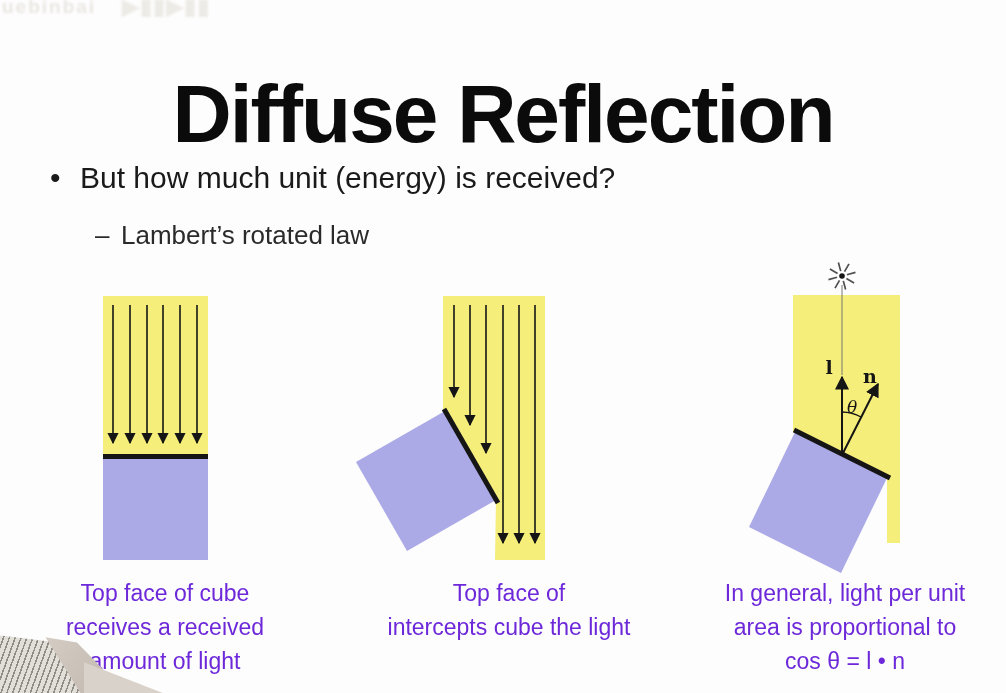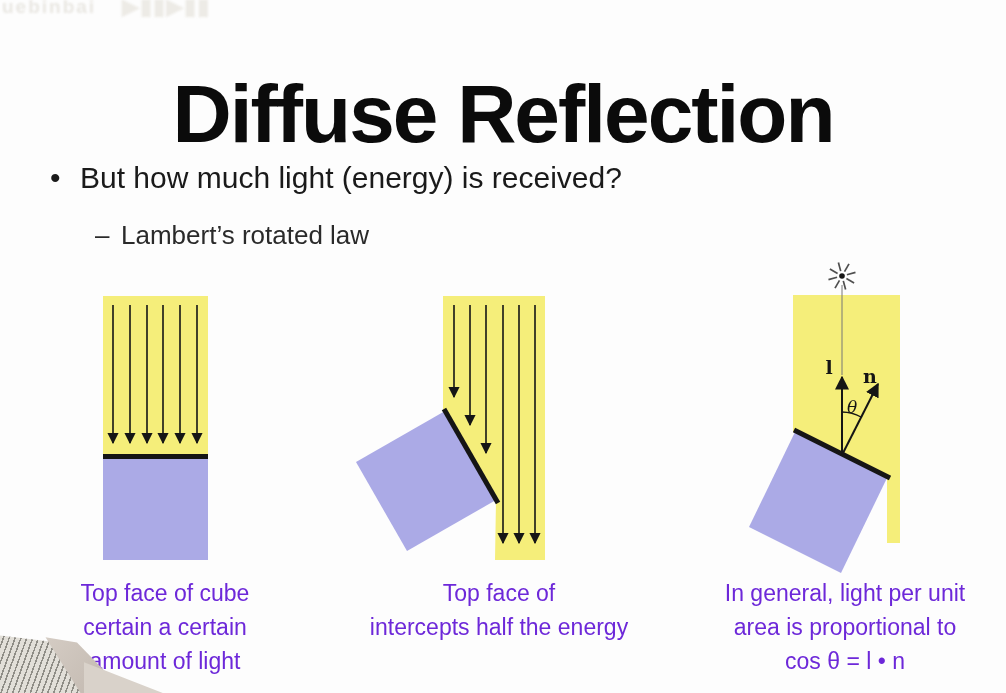--- a/index.html
+++ b/index.html
@@ -42,21 +42,21 @@
 
 <div class="slide">
 
   <div class="wm wm-left">uebinbai</div>
   <div class="wm wm-logo">▶▮▮▶▮▮</div>
 
   <h1 class="title">Diffuse Reflection</h1>
 
   <div class="bullet-row">
     <span class="marker">•</span>
-    <span>But how much light (energy) is received?</span>
+    <span>But how much unit (energy) is received?</span>
   </div>
   <div class="sub-row">
     <span class="marker">–</span>
     <span>Lambert’s rotated law</span>
   </div>
 
   <svg class="fig" style="left:103px;top:296px" width="105" height="266" viewBox="0 0 105 266">
     <defs>
       <marker id="ah" viewBox="0 0 10 10" refX="9" refY="5" markerWidth="7" markerHeight="7" orient="auto-start-reverse">
         <path d="M0,0 L10,5 L0,10 z" style="fill:var(--ink)"></path>
@@ -108,26 +108,26 @@
     <line x1="97" y1="200" x2="97" y2="122" style="stroke:var(--ink)" stroke-width="2" marker-end="url(#ah)"></line>
     <line x1="97" y1="200" x2="133" y2="129" style="stroke:var(--ink)" stroke-width="2" marker-end="url(#ah)"></line>
     <path d="M 97 157 A 41 41 0 0 1 116 162" fill="none" style="stroke:var(--ink)" stroke-width="1.3"></path>
     <text x="84" y="119" text-anchor="middle" class="vec-label">l</text>
     <text x="125" y="128" text-anchor="middle" class="vec-label">n</text>
     <text x="107" y="158" text-anchor="middle" class="theta-label">θ</text>
   </svg>
 
   <div class="cap" style="left:15px;top:576px;width:300px">
     <span>Top face of cube</span>
-    <span>certain a certain</span>
+    <span>receives a received</span>
     <span>amount of light</span>
   </div>
-  <div class="cap" style="left:324px;top:576px;width:350px">
+  <div class="cap" style="left:334px;top:576px;width:350px">
     <span>Top face of</span>
-    <span>intercepts half the energy</span>
+    <span>intercepts cube the light</span>
   </div>
   <div class="cap" style="left:680px;top:576px;width:330px">
     <span>In general, light per unit</span>
     <span>area is proportional to</span>
     <span>cos θ = l • n</span>
   </div>
 
   <div class="corner">
     <div class="stripes"></div>
     <div class="band"></div>

